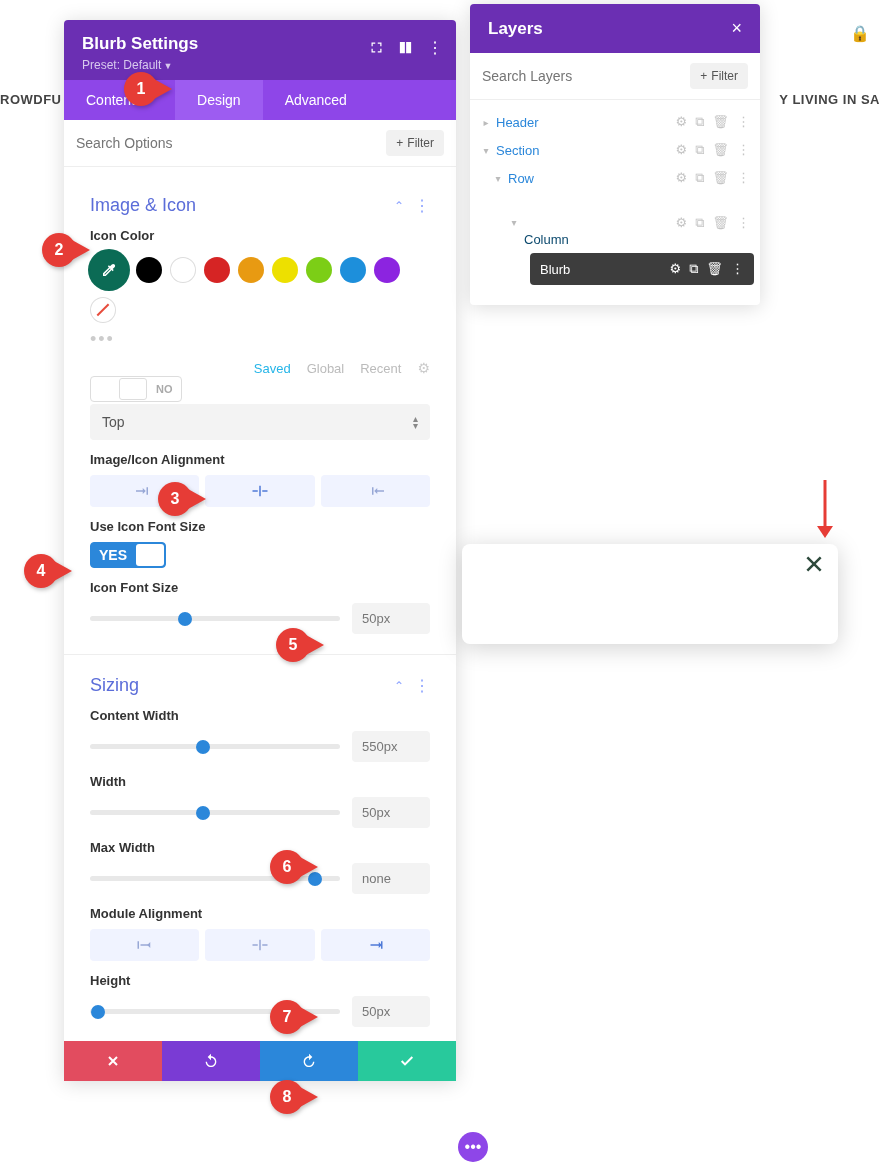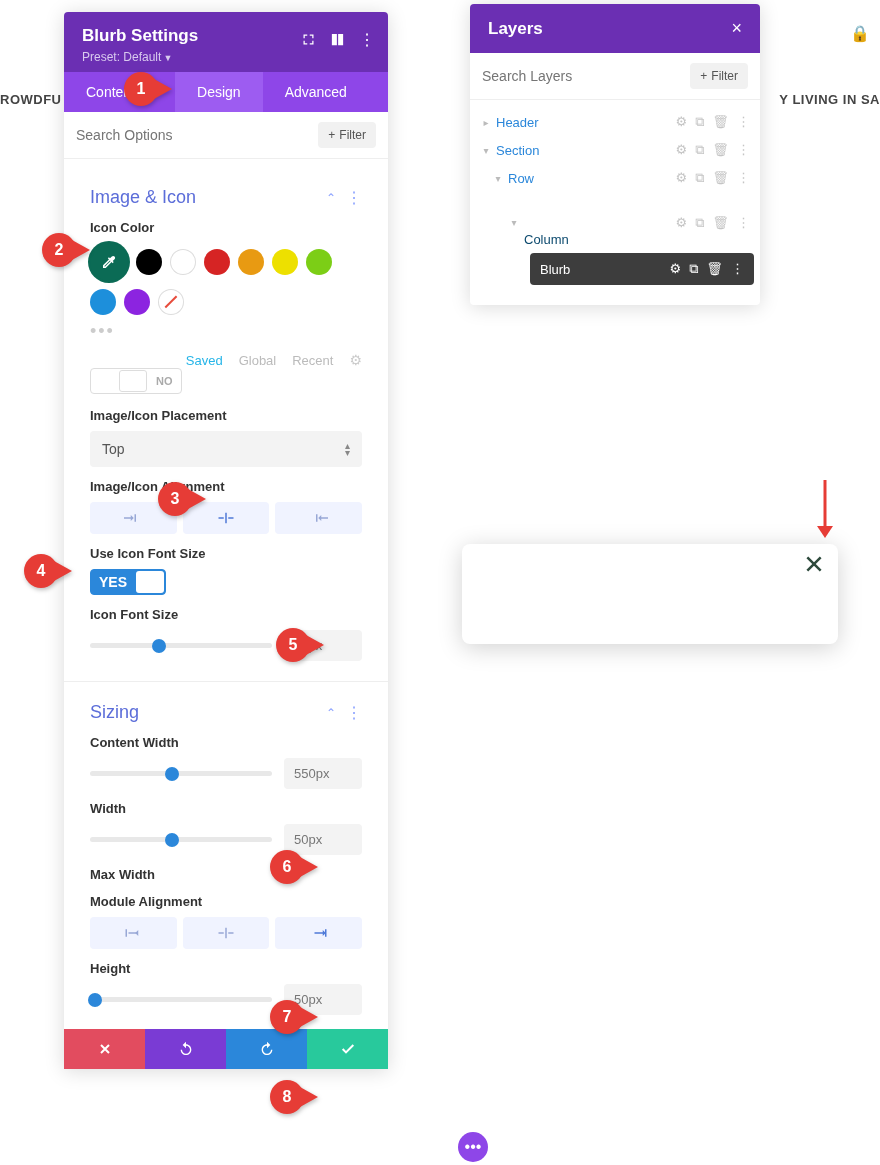--- a/index.html
+++ b/index.html
@@ -2,21 +2,21 @@
 <html><head>
 <meta charset="utf-8">
 <style>
 * { box-sizing: border-box; margin: 0; padding: 0; font-family: -apple-system, BlinkMacSystemFont, "Segoe UI", Arial, sans-serif; }
 body { width: 880px; height: 1165px; background: #fff; position: relative; overflow: hidden; }
 .bg-text { position: absolute; top: 92px; font-size: 13px; font-weight: 600; color: #444; letter-spacing: 0.5px; }
 .bg-left { left: 0; }
 .bg-right { right: 0; }
 .lock-icon { position: absolute; top: 24px; right: 10px; color: #1fa94c; font-size: 16px; }
 
-.settings-panel { position: absolute; left: 64px; top: 12px; width: 324px; background: #fff; box-shadow: 0 2px 20px rgba(0,0,0,0.15); border-radius: 4px 4px 0 0; overflow: hidden; }
+.settings-panel { position: absolute; left: 64px; top: 20px; width: 392px; background: #fff; box-shadow: 0 2px 20px rgba(0,0,0,0.15); border-radius: 4px 4px 0 0; overflow: hidden; }
 .sp-header { background: #6b2fb3; color: #fff; padding: 14px 18px 8px; }
 .sp-title { font-size: 17px; font-weight: 600; }
 .sp-preset { font-size: 12px; color: #d8c9ee; margin-top: 4px; }
 .sp-preset .caret { font-size: 9px; margin-left: 2px; }
 .sp-hicons { position: absolute; right: 14px; top: 20px; display: flex; gap: 14px; }
 .sp-hicons svg, .sp-hicons .dots-v { width: 15px; height: 15px; fill: #fff; color: #fff; cursor: pointer; }
 .dots-v { font-size: 16px; line-height: 1; }
 
 .sp-tabs { display: flex; background: #8e46e8; }
 .sp-tab { flex: 0 0 auto; padding: 12px 22px; color: #fff; font-size: 14px; cursor: pointer; }
@@ -180,21 +180,20 @@
       <span>Global</span>
       <span>Recent</span>
       <span class="gear">⚙</span>
     </div>
 
     <div class="toggle no">
       <span class="knob"></span>
       <span class="txt">NO</span>
     </div>
 
-    <div class="field-label">Image/Icon Placement</div>
     <div class="select-box">
       <span>Top</span>
       <span class="sarrow">
           <span>▴</span>
           <span>▾</span>
         </span>
     </div>
 
     <div class="field-label">Image/Icon Alignment</div>
     <div class="align-row">
@@ -252,20 +251,26 @@
 
     <div class="field-label">Width</div>
     <div class="slider-row">
       <div class="slider-track">
           <div class="slider-thumb" style="left:45%"></div>
         </div>
       <div class="slider-val">50px</div>
     </div>
 
     <div class="field-label">Max Width</div>
+    <div class="slider-row">
+      <div class="slider-track">
+          <div class="slider-thumb" style="left:90%"></div>
+        </div>
+      <div class="slider-val">none</div>
+    </div>
 
     <div class="field-label">Module Alignment</div>
     <div class="align-row">
       <div class="align-btn">
           <svg viewBox="0 0 24 14">
             <path fill="#98a8d6" d="M2 2h2v10H2zM6 6h12v2H6z"></path>
             <path fill="#98a8d6" d="M7 3l-4 4 4 4z" transform="translate(12 0)"></path>
           </svg>
         </div>
       <div class="align-btn">

